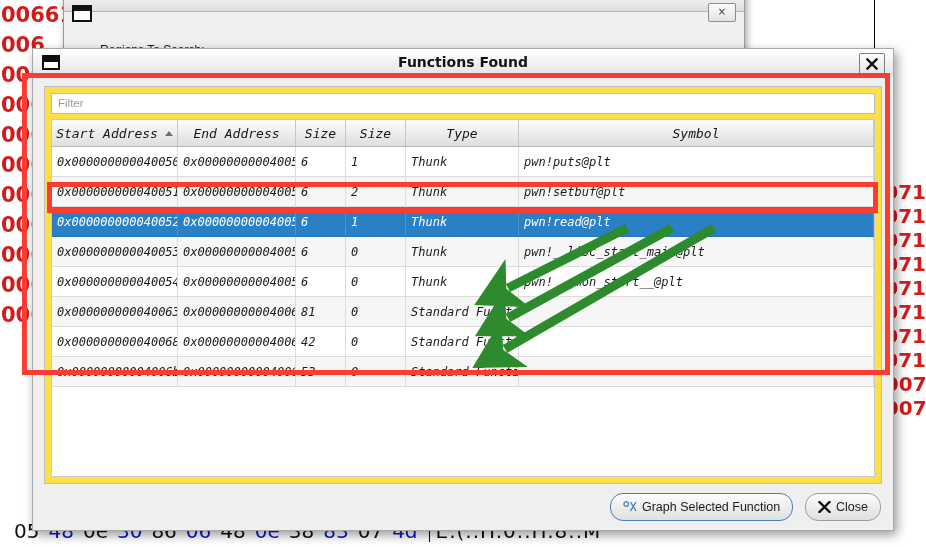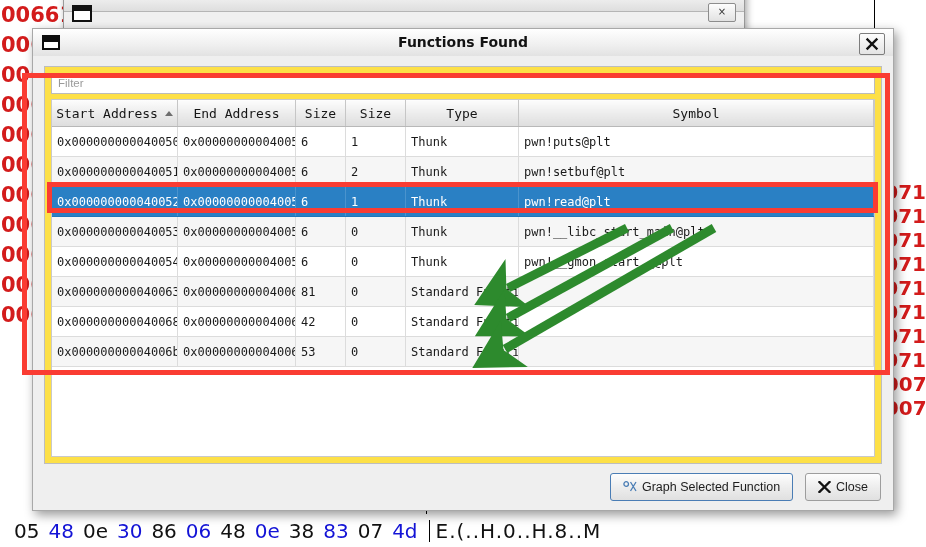--- a/index.html
+++ b/index.html
@@ -158,21 +158,21 @@
     position: absolute;
     left: 36px; top: 54px;
     font-size: 12px;
     color: #1a1a1a;
     font-family: "Liberation Sans", sans-serif;
   }
 
   
   #functions-dialog {
     position: absolute;
-    left: 32px; top: 28px;
+    left: 32px; top: 48px;
     width: 860px; height: 481px;
     background: #f0f0f0;
     border: 1px solid #a8a8a8;
     box-shadow: 3px 4px 10px rgba(0,0,0,0.4);
   }
   .fd-titlebar {
     position: relative;
     height: 27px;
     background: linear-gradient(#ffffff, #efefef 60%, #e2e2e2);
     border-bottom: 1px solid #c4c4c4;
@@ -247,20 +247,21 @@
     border: 1px solid #c9c9c9;
     background: #ffffff;
     overflow: hidden;
   }
   table.func-table {
     border-collapse: collapse;
     width: 100%;
     table-layout: fixed;
     font-family: "DejaVu Sans Mono", monospace;
     font-size: 12px;
+    font-style: italic;
   }
   table.func-table th {
     height: 24px;
     background: linear-gradient(#fdfdfd, #ebebeb 55%, #dedede);
     border-right: 1px solid #c6c6c6;
     border-bottom: 1px solid #b8b8b8;
     font-weight: normal;
     color: #161616;
     font-size: 13px;
     text-align: center;
@@ -305,21 +306,21 @@
     right: 12px; bottom: 9px;
     height: 28px;
   }
   .btn {
     display: inline-block;
     height: 28px;
     line-height: 26px;
     padding: 0 12px;
     margin-left: 8px;
     border: 1px solid #9d9d9d;
-    border-radius: 3px;
+    border-radius: 13px;
     background: linear-gradient(#fdfdfd, #ececec 55%, #e0e0e0);
     font-family: "Liberation Sans", sans-serif;
     font-size: 12.5px;
     color: #1d1d1d;
     cursor: pointer;
     vertical-align: top;
     box-sizing: border-box;
   }
   .btn.primary { border: 1px solid #4a7db5; }
   .btn .bicon {

